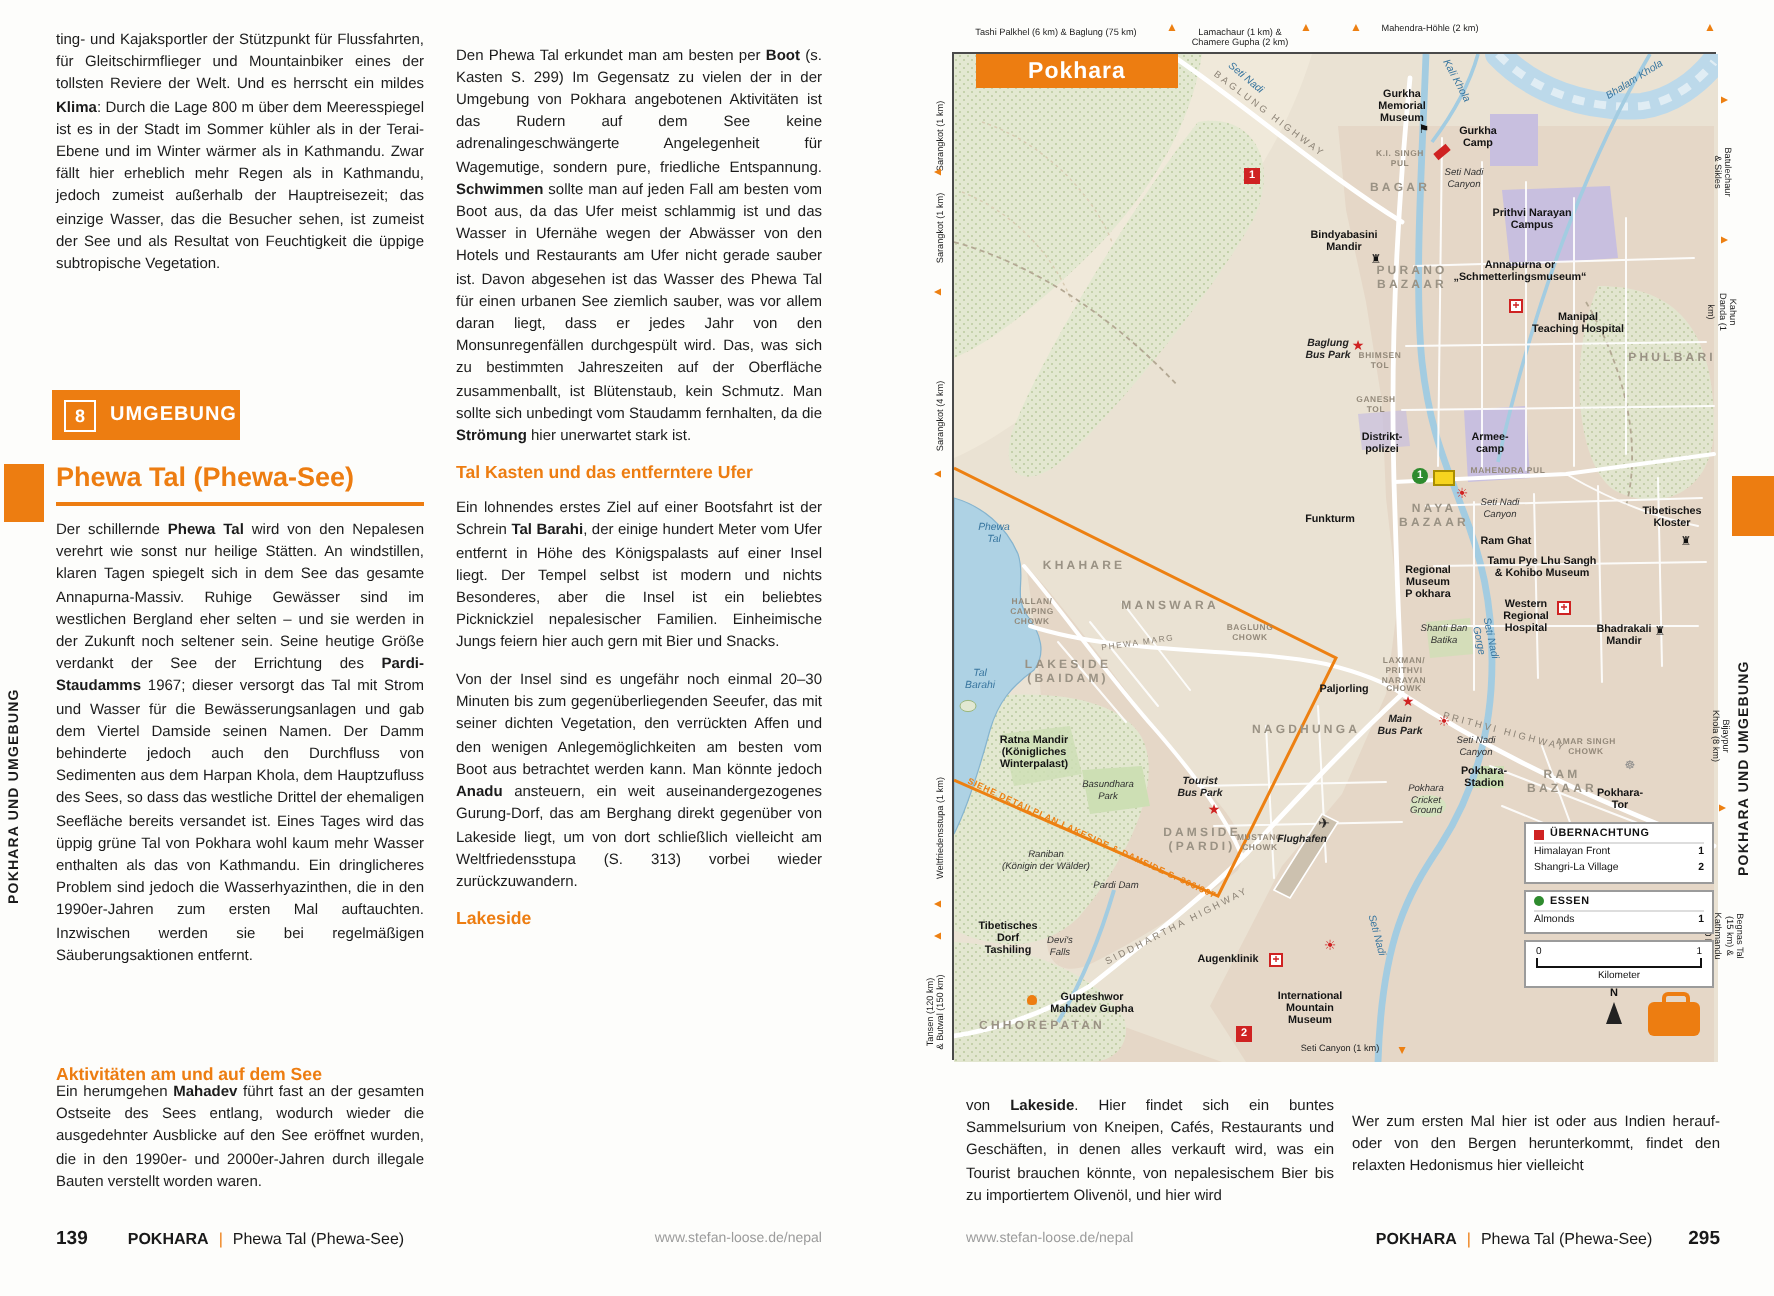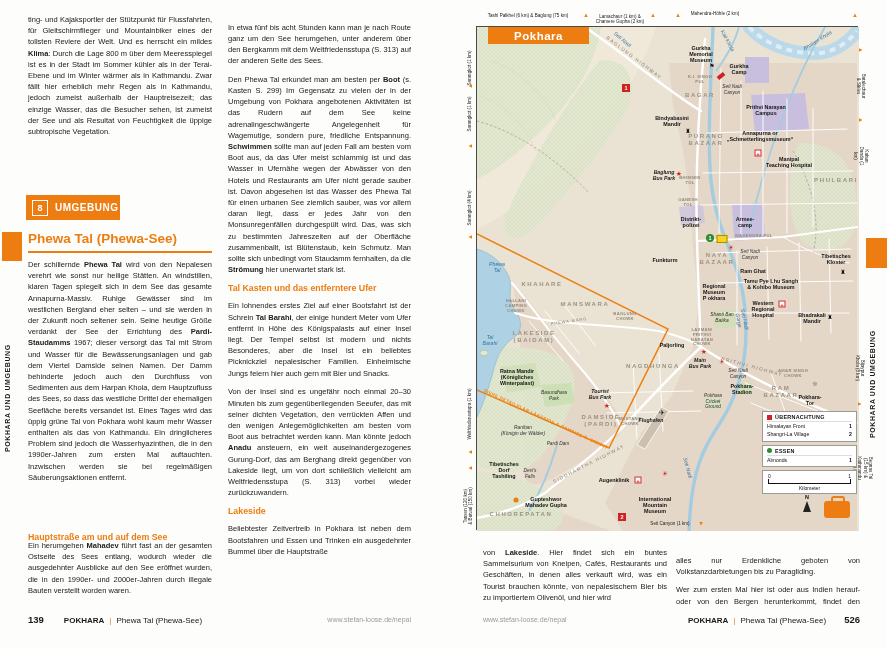--- a/index.html
+++ b/index.html
@@ -77,38 +77,36 @@
   <div class="tabsq" style="left:2px;top:232px;width:20px;height:29px;"></div>
   <div class="vtab" style="left:4px;top:272px;height:180px;">POKHARA UND UMGEBUNG</div>
 
   <div class="bt" style="left:28px;top:14px;width:184px;"><span>ting- und Kajaksportler der Stützpunkt für Flussfahrten, für Gleitschirmflieger und Mountainbiker eines der tollsten Reviere der Welt. Und es herrscht ein mildes </span><span class="b">Klima</span><span>: Durch die Lage 800 m über dem Meeresspiegel ist es in der Stadt im Sommer kühler als in der Terai-Ebene und im Winter wärmer als in Kathmandu. Zwar fällt hier erheblich mehr Regen als in Kathmandu, jedoch zumeist außerhalb der Hauptreisezeit; das einzige Wasser, das die Besucher sehen, ist zumeist der See und als Resultat von Feuchtigkeit die üppige subtropische Vegetation.</span></div>
   <div class="badge" style="left:26px;top:195px;">
     <span class="bnum">8</span>
     <span class="blab">UMGEBUNG</span>
   </div>
   <div class="h1" style="left:28px;top:231px;width:184px;">Phewa Tal (Phewa-See)</div>
   <div class="bt" style="left:28px;top:259px;width:184px;"><span>Der schillernde </span><span class="b">Phewa Tal</span><span> wird von den Nepalesen verehrt wie sonst nur heilige Stätten. An windstillen, klaren Tagen spiegelt sich in dem See das gesamte Annapurna-Massiv. Ruhige Gewässer sind im westlichen Bergland eher selten – und sie werden in der Zukunft noch seltener sein. Seine heutige Größe verdankt der See der Errichtung des </span><span class="b">Pardi-Staudamms</span><span> 1967; dieser versorgt das Tal mit Strom und Wasser für die Bewässerungsanlagen und gab dem Viertel Damside seinen Namen. Der Damm behinderte jedoch auch den Durchfluss von Sedimenten aus dem Harpan Khola, dem Hauptzufluss des Sees, so dass das westliche Drittel der ehemaligen Seefläche bereits versandet ist. Eines Tages wird das üppig grüne Tal von Pokhara wohl kaum mehr Wasser enthalten als das von Kathmandu. Ein dringlicheres Problem sind jedoch die Wasserhyazinthen, die in den 1990er-Jahren zum ersten Mal auftauchten. Inzwischen werden sie bei regelmäßigen Säuberungsaktionen entfernt.</span></div>
-  <div class="sub" style="position:absolute;left:28px;top:528px;width:184px;">Hauptstraße am und auf dem See</div>
+  <div class="sub" style="position:absolute;left:28px;top:528px;width:184px;">Aktivitäten am und auf dem See</div>
   <div class="bt" style="left:28px;top:540px;width:184px;"><span>Ein herumgehen </span><span class="b">Mahadev</span><span> führt fast an der gesamten Ostseite des Sees entlang, wodurch wieder die ausgedehnter Ausblicke auf den See eröffnet wurden, die in den 1990er- und 2000er-Jahren durch illegale Bauten verstellt worden waren.</span></div>
   <div class="foot" style="left:28px;">
     <span class="pg">139</span>
     <span style="width:10px;"></span>
     <span class="sec">POKHARA</span>
     <span class="pipe">|</span>
     <span>Phewa Tal (Phewa-See)</span>
   </div>
 
   <div class="flow" style="left:228px;top:14px;width:183px;height:594px;">
-    <p><span>In etwa fünf bis acht Stunden kann man je nach Route ganz um den See herumgehen, unter anderem über den Bergkamm mit dem Weltfriedensstupa (S. 313) auf der anderen Seite des Sees.</span></p>
     <p class="ind"><span>Den Phewa Tal erkundet man am besten per </span><span class="b">Boot</span><span> (s. Kasten S. 299) Im Gegensatz zu vielen der in der Umgebung von Pokhara angebotenen Aktivitäten ist das Rudern auf dem See keine adrenalingeschwängerte Angelegenheit für Wagemutige, sondern pure, friedliche Entspannung. </span><span class="b">Schwimmen</span><span> sollte man auf jeden Fall am besten vom Boot aus, da das Ufer meist schlammig ist und das Wasser in Ufernähe wegen der Abwässer von den Hotels und Restaurants am Ufer nicht gerade sauber ist. Davon abgesehen ist das Wasser des Phewa Tal für einen urbanen See ziemlich sauber, was vor allem daran liegt, dass er jedes Jahr von den Monsunregenfällen durchgespült wird. Das, was sich zu bestimmten Jahreszeiten auf der Oberfläche zusammenballt, ist Blütenstaub, kein Schmutz. Man sollte sich unbedingt vom Staudamm fernhalten, da die </span><span class="b">Strömung</span><span> hier unerwartet stark ist.</span></p>
     <div class="sub">Tal Kasten und das entferntere Ufer</div>
     <p><span>Ein lohnendes erstes Ziel auf einer Bootsfahrt ist der Schrein </span><span class="b">Tal Barahi</span><span>, der einige hundert Meter vom Ufer entfernt in Höhe des Königspalasts auf einer Insel liegt. Der Tempel selbst ist modern und nichts Besonderes, aber die Insel ist ein beliebtes Picknickziel nepalesischer Familien. Einheimische Jungs feiern hier auch gern mit Bier und Snacks.</span></p>
     <p class="ind"><span>Von der Insel sind es ungefähr noch einmal 20–30 Minuten bis zum gegenüberliegenden Seeufer, das mit seiner dichten Vegetation, den verrückten Affen und den wenigen Anlegemöglichkeiten am besten vom Boot aus betrachtet werden kann. Man könnte jedoch </span><span class="b">Anadu</span><span> ansteuern, ein weit auseinandergezogenes Gurung-Dorf, das am Berghang direkt gegenüber von Lakeside liegt, um von dort schließlich vielleicht am Weltfriedensstupa (S. 313) vorbei wieder zurückzuwandern.</span></p>
     <div class="sub">Lakeside</div>
-    <p><span>Beliebtester Zeitvertreib in Pokhara ist neben dem Bootsfahren und Essen und Trinken ein ausgedehnter Bummel über die Hauptstraße</span></p>
   </div>
   <div class="url" style="left:228px;width:183px;text-align:right;">www.stefan-loose.de/nepal</div>
 
   <div class="mapframe">
     <svg width="382" height="504" viewBox="476 26 382 504">
       <defs>
         <pattern id="fp" width="4" height="4" patternUnits="userSpaceOnUse">
           <rect width="4" height="4" fill="#e2e8d0"></rect>
           <circle cx="1" cy="1" r="0.5" fill="#b5c79a"></circle>
           <circle cx="3" cy="3" r="0.5" fill="#b5c79a"></circle>
@@ -398,28 +396,27 @@
         </div>
       <div class="sbar"></div>
       <div class="sunit">Kilometer</div>
     </div>
   </div>
   <div class="north"><span>N</span><i class="ntri"></i></div>
   <div class="case"></div>
 
   <div class="bt" style="left:483px;top:547px;width:184px;"><span>von </span><span class="b">Lakeside</span><span>. Hier findet sich ein buntes Sammelsurium von Kneipen, Cafés, Restaurants und Geschäften, in denen alles verkauft wird, was ein Tourist brauchen könnte, von nepalesischem Bier bis zu importiertem Olivenöl, und hier wird</span></div>
   <div class="flow" style="left:676px;top:547px;width:184px;height:60px;">
-    <p><span>alles nur Erdenkliche geboten von Volkstanzdarbietungen bis zu Paragliding.</span></p>
     <p class="ind"><span>Wer zum ersten Mal hier ist oder aus Indien herauf- oder von den Bergen herunterkommt, findet den relaxten Hedonismus hier vielleicht</span></p>
   </div>
   <div class="url" style="left:483px;">www.stefan-loose.de/nepal</div>
   <div class="foot" style="left:660px;width:200px;justify-content:flex-end;">
     <span class="sec">POKHARA</span>
     <span class="pipe">|</span>
     <span>Phewa Tal (Phewa-See)</span>
     <span style="width:8px;"></span>
-    <span class="pg">526</span>
+    <span class="pg">295</span>
   </div>
 
   <div class="tabsq" style="left:866px;top:238px;width:21px;height:30px;"></div>
   <div class="vtab" style="left:869px;top:278px;height:160px;">POKHARA UND UMGEBUNG</div>
 
 </div>
 
 </body></html>

